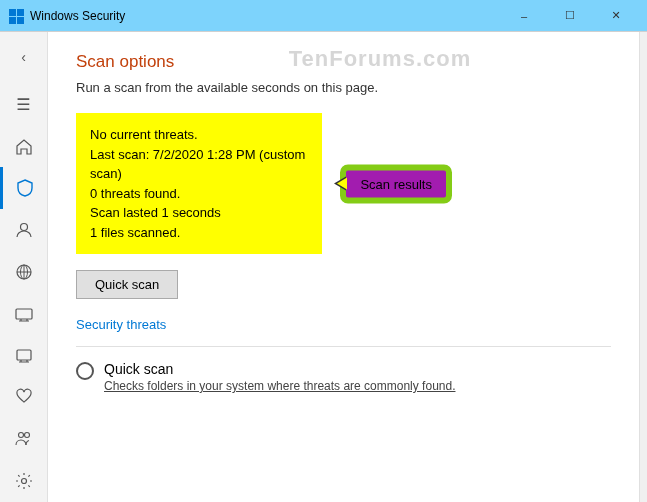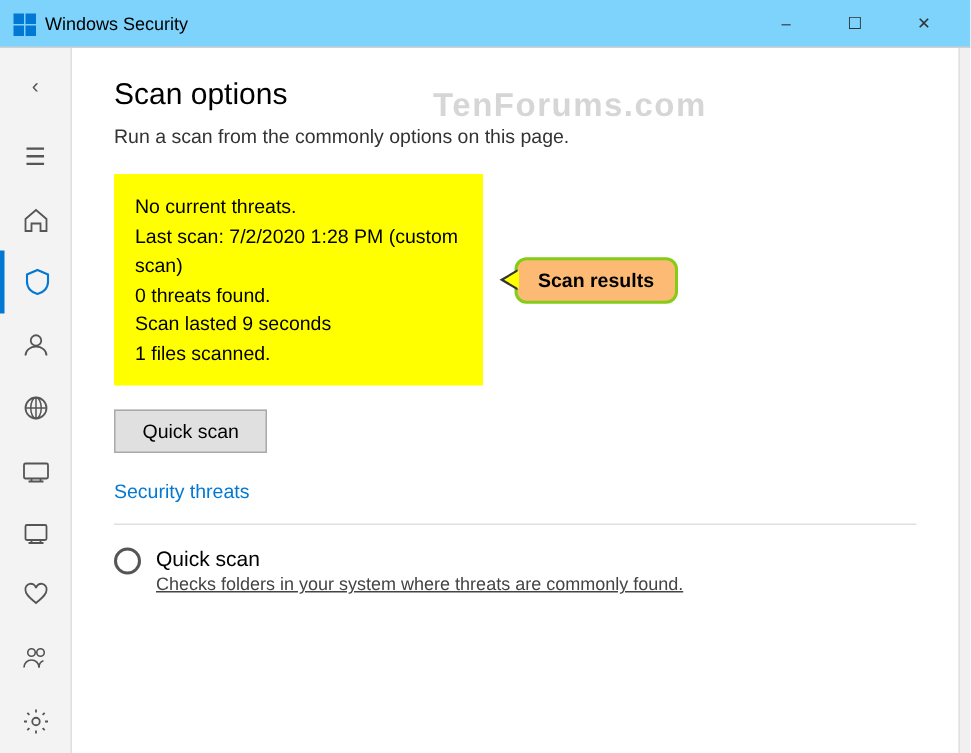--- a/index.html
+++ b/index.html
@@ -88,23 +88,23 @@
 
     
     .main-content {
       flex: 1;
       padding: 20px 28px;
       overflow-y: auto;
       position: relative;
     }
 
     .page-title {
-      font-size: 20px;
+      font-size: 17px;
       font-weight: 300;
-      color: #000000;
+      color: #c2410c;
       margin-bottom: 8px;
     }
     .page-subtitle {
       font-size: 13px;
       color: #333;
       margin-bottom: 18px;
     }
 
     
     .scan-results-box {
@@ -119,26 +119,26 @@
       color: #000;
       line-height: 1.5;
     }
 
     
     .callout-bubble {
       position: absolute;
       right: -130px;
       top: 50%;
       transform: translateY(-50%);
-      background: #fdba74;
-      border: 2px solid #84cc16;
+      background: #a21caf;
+      border: 6px solid #84cc16;
       border-radius: 8px;
       padding: 6px 14px;
       font-size: 13px;
-      font-weight: 700;
+      font-weight: 400;
       white-space: nowrap;
     }
     .callout-bubble::before {
       content: '';
       position: absolute;
       left: -12px;
       top: 50%;
       transform: translateY(-50%);
       border-top: 7px solid transparent;
       border-bottom: 7px solid transparent;
@@ -207,21 +207,21 @@
     }
     .scan-option-desc {
       font-size: 12px;
       color: #444;
       text-decoration: underline;
     }
 
     
     .watermark {
       position: absolute;
-      top: 25px;
+      top: 14px;
       left: 50%;
       transform: translateX(-30%);
       font-size: 22px;
       font-weight: 700;
       color: rgba(180,180,180,0.55);
       pointer-events: none;
       white-space: nowrap;
       letter-spacing: 1px;
     }
 
@@ -314,28 +314,28 @@
       </svg>
     </div>
   </div>
 
   <div class="main-content">
 
     
     <div class="watermark">TenForums.com</div>
 
     <h1 class="page-title">Scan options</h1>
-    <p class="page-subtitle">Run a scan from the commonly options on this page.</p>
+    <p class="page-subtitle">Run a scan from the available seconds on this page.</p>
 
     
     <div class="scan-results-box" style="position:relative;">
       <p>No current threats.</p>
       <p>Last scan: 7/2/2020 1:28 PM (custom scan)</p>
       <p>0 threats found.</p>
-      <p>Scan lasted 9 seconds</p>
+      <p>Scan lasted 1 seconds</p>
       <p>1 files scanned.</p>
 
       <div class="callout-bubble">Scan results</div>
     </div>
 
     
     <button class="scan-button">Quick scan</button>
 
     
     <a class="link-item">Security threats</a>

